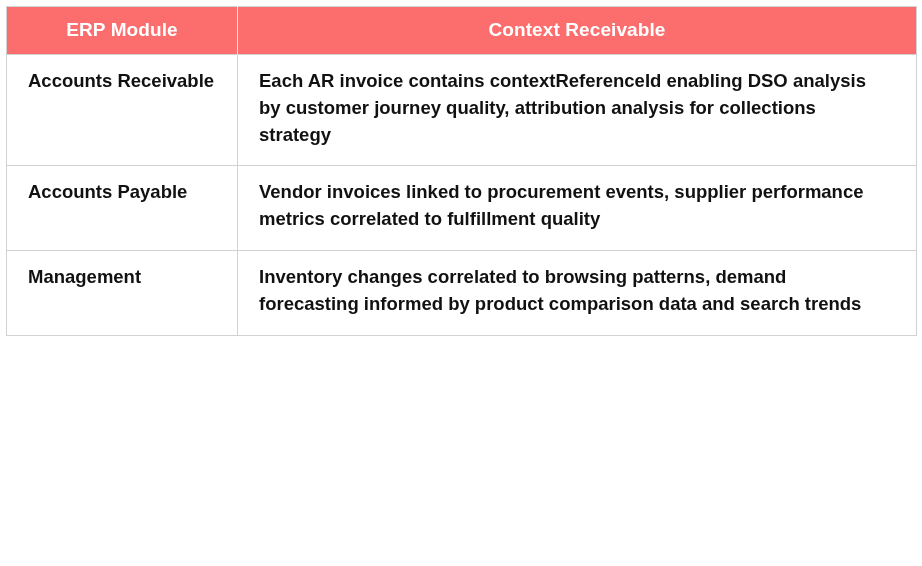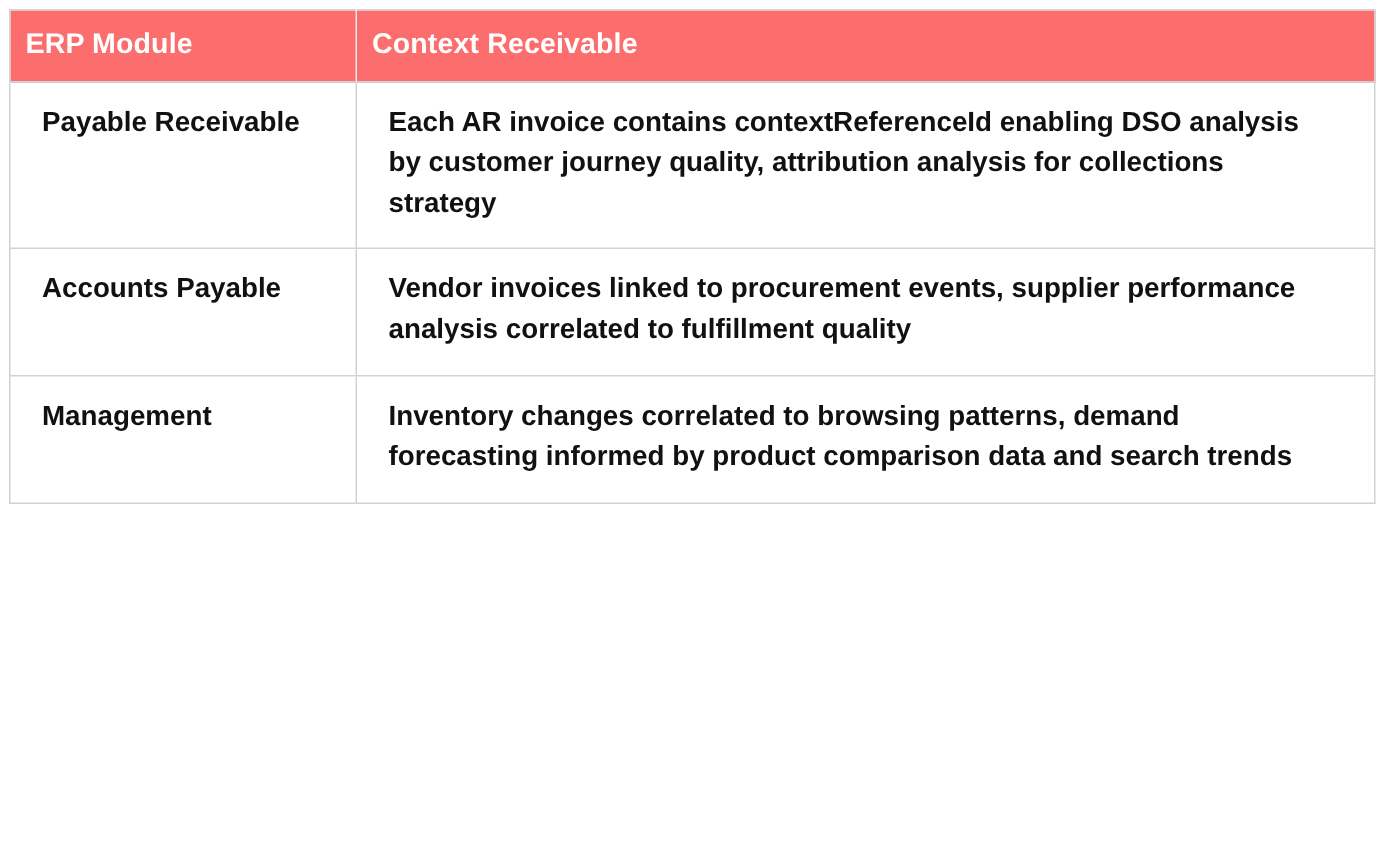--- a/index.html
+++ b/index.html
@@ -30,21 +30,21 @@
   }
 
   table.erp-table col.col-module { width: 231px; }
   table.erp-table col.col-context { width: 679px; }
 
   thead th {
     background: #fc6d6d;
     color: #ffffff;
     font-size: 19px;
     font-weight: bold;
-    text-align: left;
+    text-align: center;
     padding: 12px 10px 13px 10px;
     border: none;
     vertical-align: middle;
     letter-spacing: 0.1px;
   }
   thead th.th-module {
     border-right: 1px solid #e9e9e9;
   }
 
   tbody td {
@@ -74,26 +74,26 @@
       <col class="col-context">
     </colgroup>
     <thead>
       <tr>
         <th class="th-module">ERP Module</th>
         <th class="th-context">Context Receivable</th>
       </tr>
     </thead>
     <tbody>
       <tr>
-        <td class="cell-module">Payable Receivable</td>
+        <td class="cell-module">Accounts Receivable</td>
         <td class="cell-context">Each AR invoice contains contextReferenceId enabling DSO analysis by customer journey quality, attribution analysis for collections strategy</td>
       </tr>
       <tr>
         <td class="cell-module">Accounts Payable</td>
-        <td class="cell-context">Vendor invoices linked to procurement events, supplier performance analysis correlated to fulfillment quality</td>
+        <td class="cell-context">Vendor invoices linked to procurement events, supplier performance metrics correlated to fulfillment quality</td>
       </tr>
       <tr>
         <td class="cell-module">Management</td>
         <td class="cell-context">Inventory changes correlated to browsing patterns, demand forecasting informed by product comparison data and search trends</td>
       </tr>
     </tbody>
   </table>
 </div>
 
 </body></html>

